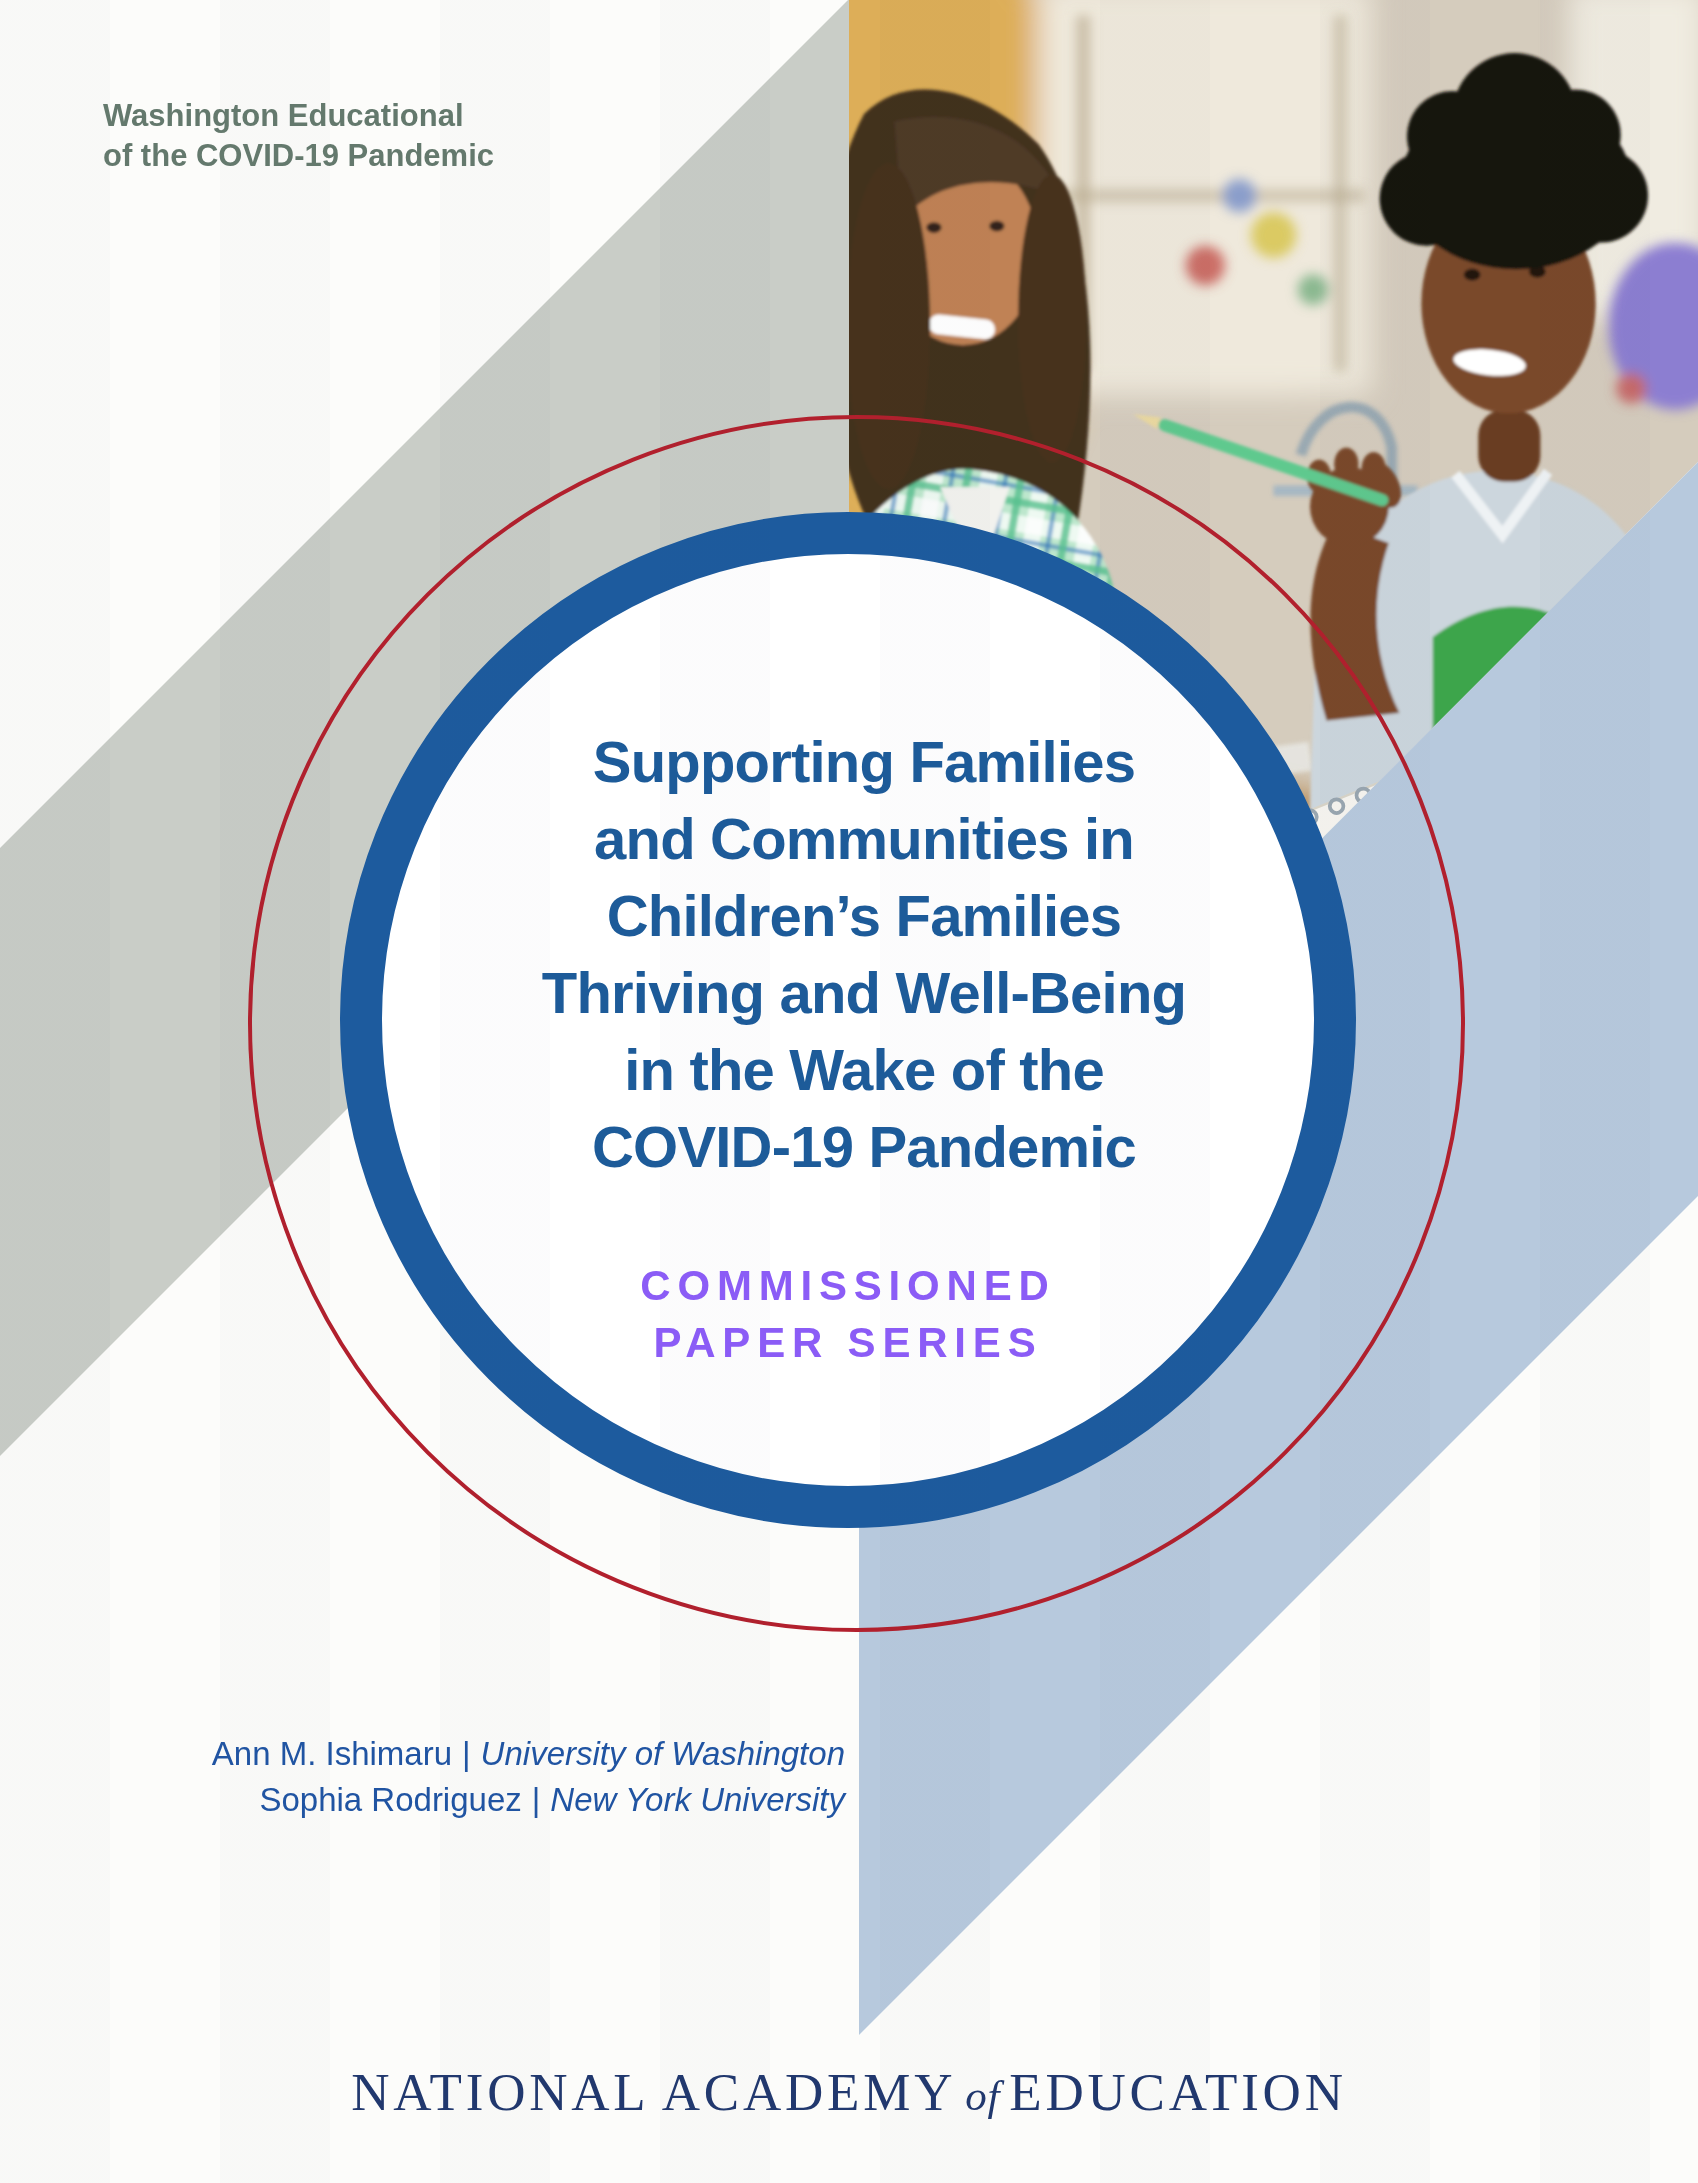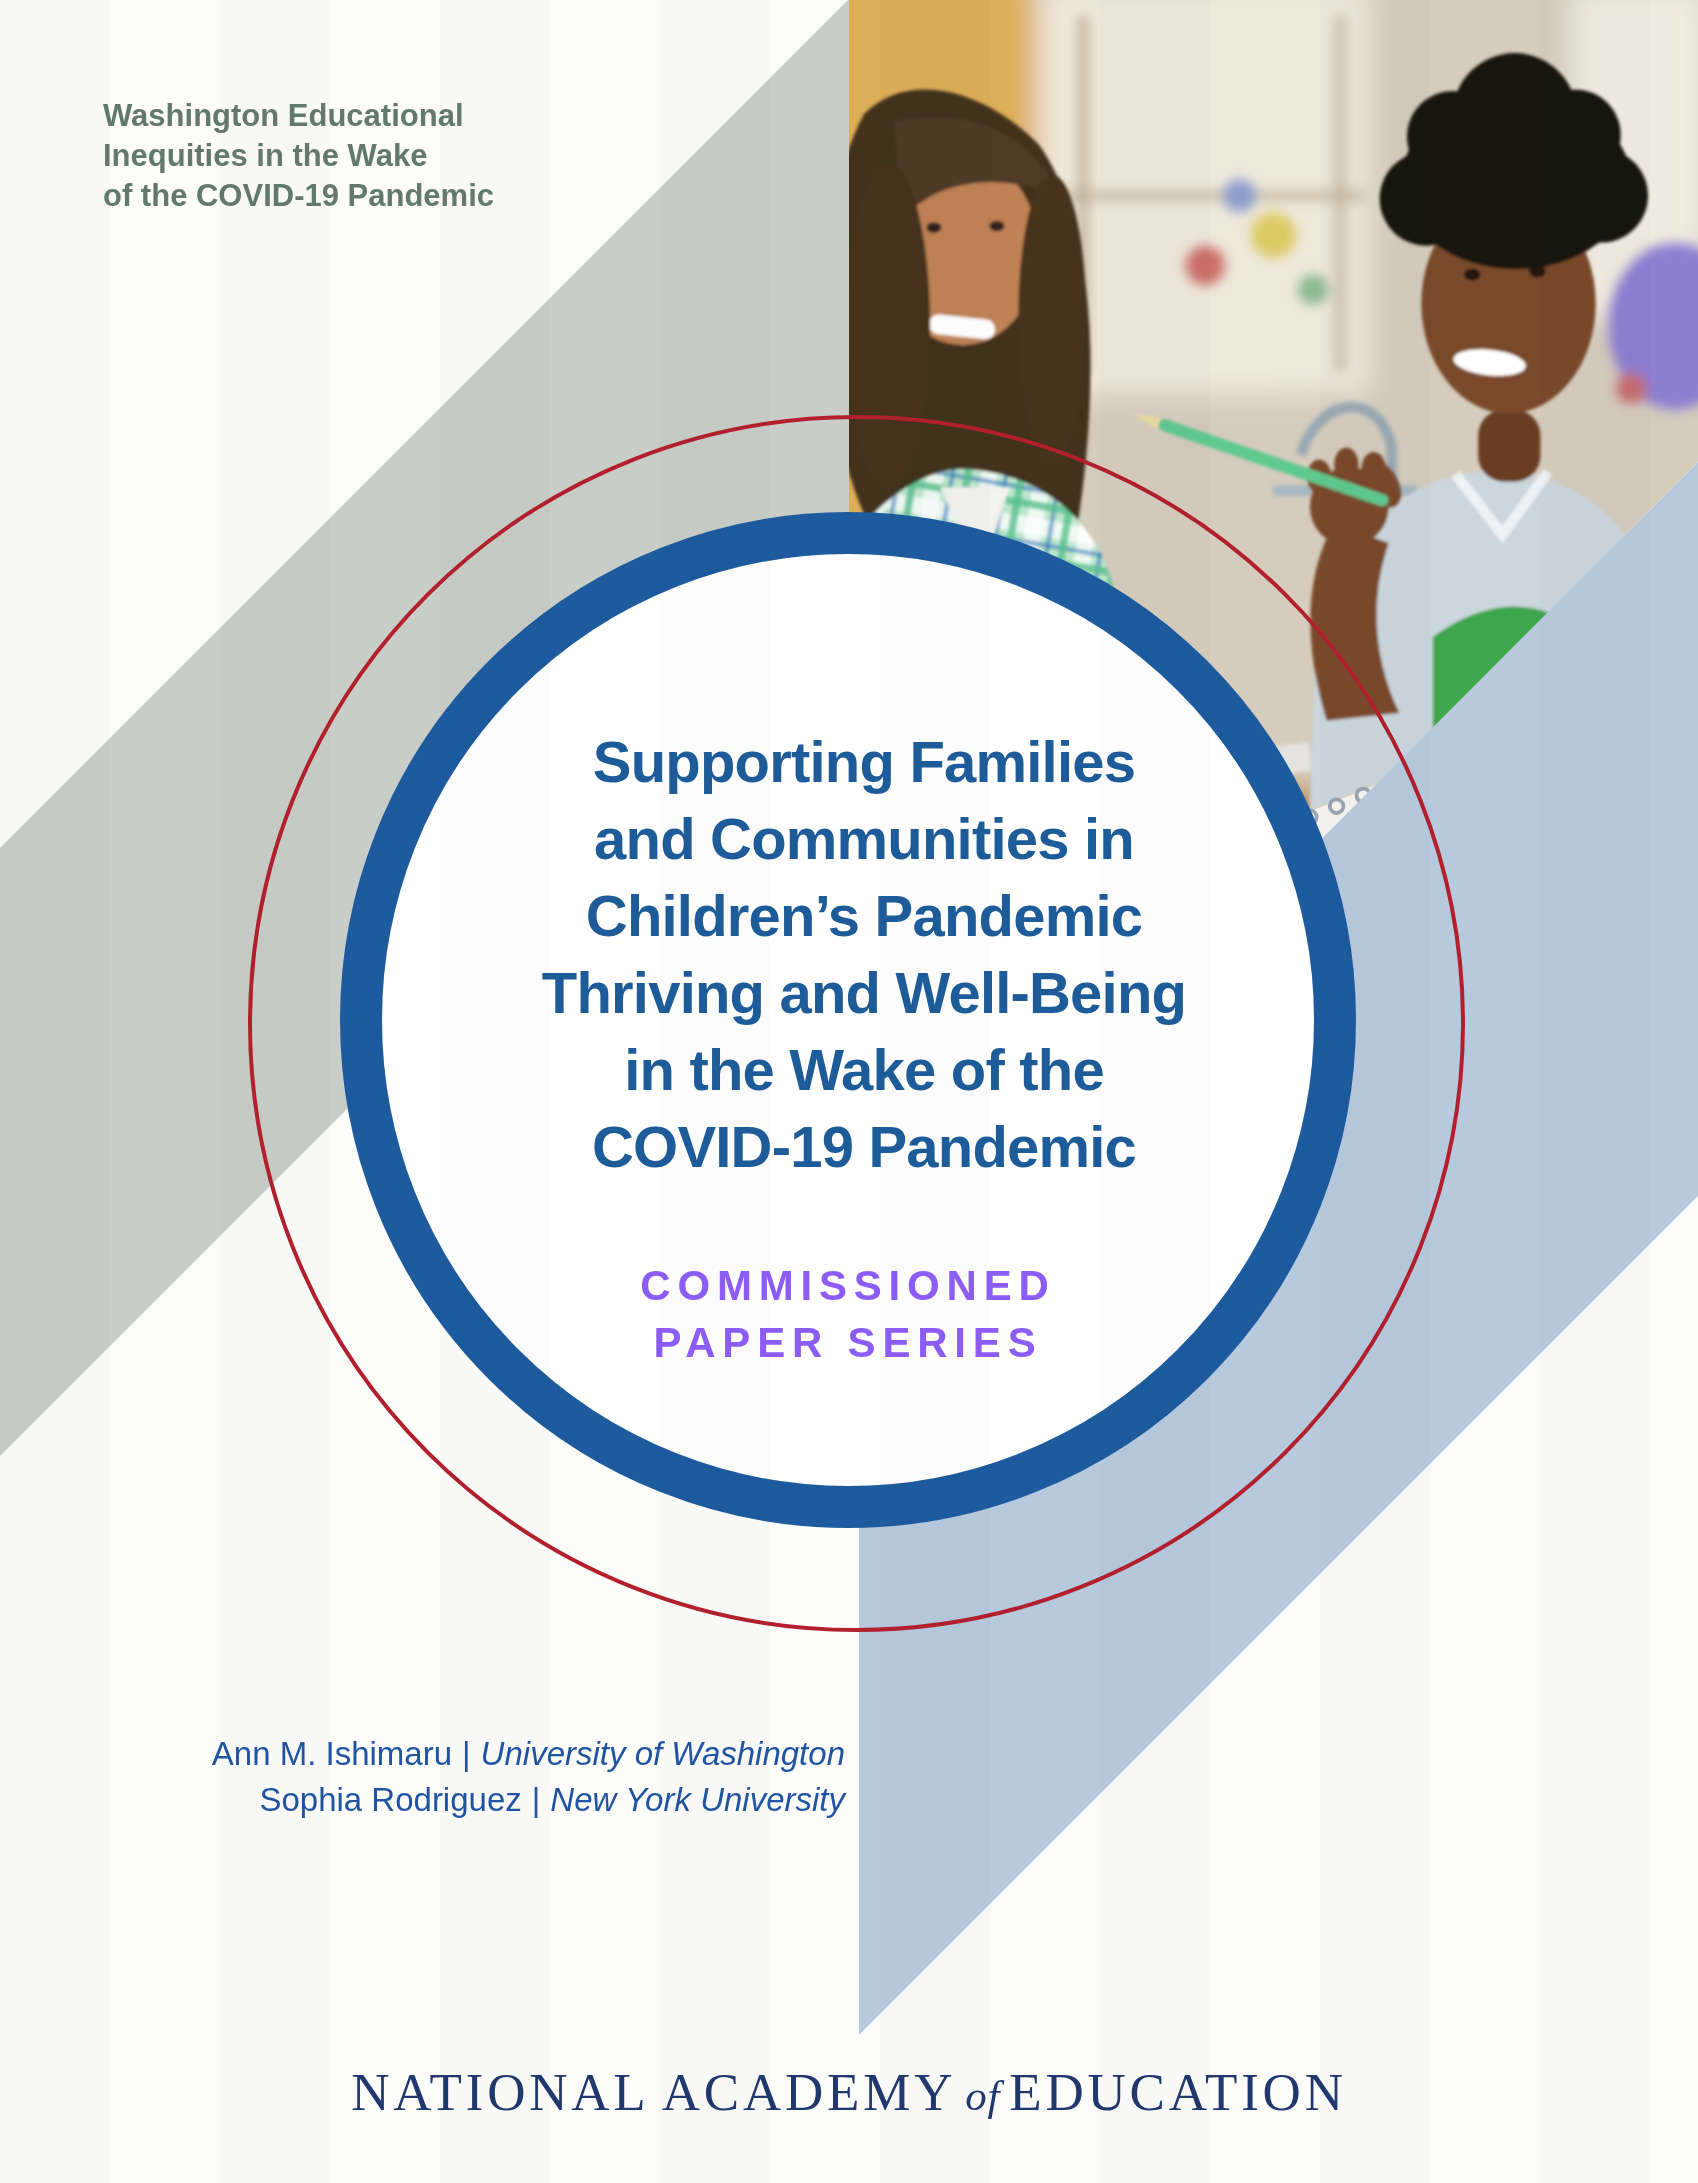--- a/index.html
+++ b/index.html
@@ -207,28 +207,27 @@
   <div class="blue-band"></div>
 
   <div class="red-circle"></div>
 
   <div class="title-disk"></div>
 
   <div class="texture"></div>
 
   <div class="eyebrow">
     <span>Washington Educational</span>
-    <span>Inequities in the Wake</span>
     <span>of the COVID-19 Pandemic</span>
   </div>
 
   <h1 class="cover-title">
     <span>Supporting Families</span>
     <span>and Communities in</span>
-    <span>Children’s Pandemic</span>
+    <span>Children’s Families</span>
     <span>Thriving and Well-Being</span>
     <span>in the Wake of the</span>
     <span>COVID-19 Pandemic</span>
   </h1>
 
   <div class="series">
     <span>COMMISSIONED</span>
     <span>PAPER SERIES</span>
   </div>
 

